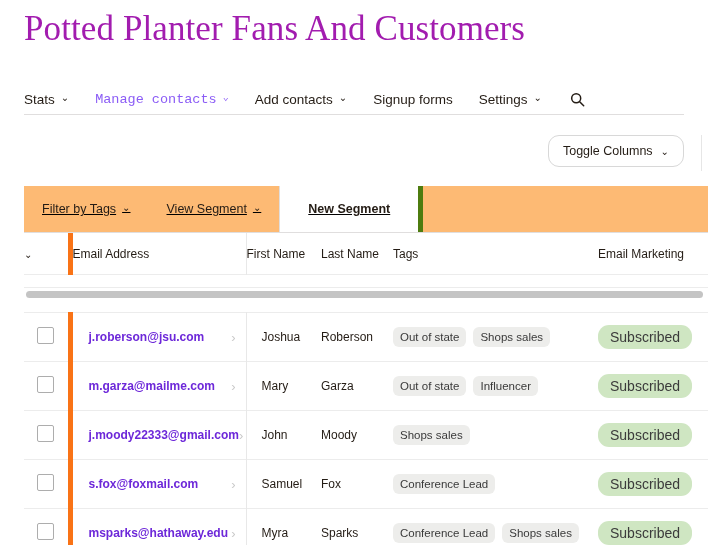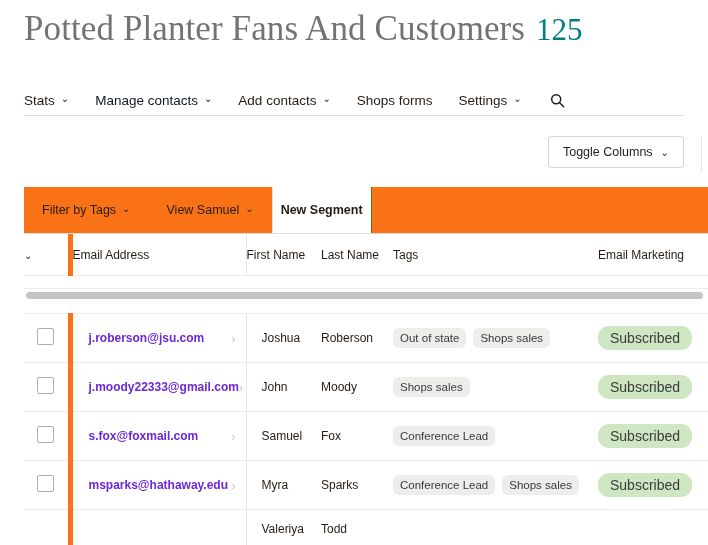--- a/index.html
+++ b/index.html
@@ -14,21 +14,21 @@
   
   .page-title-row {
     padding: 6px 0 0 24px;
     display: flex;
     align-items: baseline;
   }
   .page-title {
     font-family: "Liberation Serif", serif;
     font-size: 35px;
     font-weight: 400;
-    color: #737373;
+    color: #a21caf;
     letter-spacing: 0.1px;
     line-height: 46px;
   }
   .page-title-count {
     font-family: "Liberation Serif", serif;
     font-size: 31px;
     font-weight: 400;
     color: #007c89;
     margin-left: 11px;
     line-height: 46px;
@@ -44,21 +44,21 @@
   }
   .nav-item {
     display: flex;
     align-items: center;
     font-size: 13.5px;
     color: #241c15;
     margin-right: 26px;
     cursor: pointer;
     white-space: nowrap;
   }
-  .nav-item.active { color: #0f172a; }
+  .nav-item.active { color: #8b5cf6; font-family: Liberation Mono, monospace; }
   .nav-caret {
     margin-left: 6px;
     font-size: 10px;
     line-height: 1;
     position: relative;
     top: -1px;
   }
   .nav-search {
     display: flex;
     align-items: center;
@@ -76,21 +76,21 @@
     margin-top: 20px;
     padding: 0 24px 0 24px;
     display: flex;
     justify-content: flex-end;
     align-items: center;
     position: relative;
   }
   .toggle-columns-btn {
     border: 1px solid #d8d8d8;
     background: #ffffff;
-    border-radius: 3px;
+    border-radius: 11px;
     padding: 8px 14px;
     font-size: 12.5px;
     color: #241c15;
     display: flex;
     align-items: flex-end;
     cursor: pointer;
     font-family: "Liberation Sans", sans-serif;
   }
   .toggle-columns-btn .nav-caret { margin-left: 8px; color: #241c15; }
   .toolbar-edge {
@@ -102,40 +102,41 @@
     border-left: 1px solid #e6e6e6;
     background: #ffffff;
   }
 
   
   .filter-bar {
     margin-top: 19px;
     margin-left: 24px;
     display: flex;
     align-items: stretch;
-    background: #f97316;
+    background: #fdba74;
     border-bottom: 1px solid #e0dede;
     height: 47px;
+    text-decoration: underline;
   }
   .filter-tab {
     display: flex;
     align-items: center;
     padding: 0 18px;
     font-size: 12.5px;
     color: #241c15;
     cursor: pointer;
     white-space: nowrap;
   }
   .filter-tab .nav-caret { color: #241c15; }
   .filter-tab.new-segment {
     background: #ffffff;
     font-weight: bold;
     border-left: 1px solid #e0dede;
-    border-right: 1px solid #4d7c0f;
-    padding: 0 8px;
+    border-right: 5px solid #4d7c0f;
+    padding: 0 28px;
     text-align: center;
   }
   .filter-spacer { flex: 1; }
 
   
   .table-wrap { margin-left: 24px; }
   table.contacts {
     width: 100%;
     border-collapse: collapse;
     table-layout: fixed;
@@ -238,38 +239,37 @@
     white-space: nowrap;
   }
 
   .icon-svg { display: block; }
 </style>
 </head>
 <body>
 
 <div class="page-title-row">
   <span class="page-title">Potted Planter Fans And Customers</span>
-  <span class="page-title-count">125</span>
 </div>
 
 <nav class="nav-bar">
   <div class="nav-item">
     <span>Stats</span>
     <span class="nav-caret">⌄</span>
   </div>
   <div class="nav-item active">
     <span>Manage contacts</span>
     <span class="nav-caret">⌄</span>
   </div>
   <div class="nav-item">
     <span>Add contacts</span>
     <span class="nav-caret">⌄</span>
   </div>
   <div class="nav-item">
-    <span>Shops forms</span>
+    <span>Signup forms</span>
   </div>
   <div class="nav-item">
     <span>Settings</span>
     <span class="nav-caret">⌄</span>
   </div>
   <div class="nav-search">
     <svg class="icon-svg" width="15" height="15" viewBox="0 0 16 16">
       <circle cx="6.6" cy="6.6" r="4.8" fill="none" stroke="#241c15" stroke-width="1.6"></circle>
       <line x1="10.3" y1="10.3" x2="14.6" y2="14.6" stroke="#241c15" stroke-width="1.6" stroke-linecap="round"></line>
     </svg>
@@ -284,21 +284,21 @@
   </div>
   <div class="toolbar-edge"></div>
 </div>
 
 <div class="filter-bar">
   <div class="filter-tab">
     <span>Filter by Tags</span>
     <span class="nav-caret">⌄</span>
   </div>
   <div class="filter-tab">
-    <span>View Samuel</span>
+    <span>View Segment</span>
     <span class="nav-caret">⌄</span>
   </div>
   <div class="filter-tab new-segment">
     <span>New Segment</span>
   </div>
   <div class="filter-spacer"></div>
 </div>
 
 <div class="table-wrap">
   <table class="contacts">
@@ -339,20 +339,42 @@
           <div class="tag-list">
             <span class="tag">Out of state</span>
             <span class="tag">Shops sales</span>
           </div>
         </td>
         <td class="col-mkt">
           <span class="badge-subscribed">Subscribed</span>
         </td>
       </tr>
 
+      <tr class="data-row">
+        <td class="col-check">
+          <span class="row-checkbox"></span>
+        </td>
+        <td class="col-email">
+          <div class="email-cell-inner">
+            <span class="email-text">m.garza@mailme.com</span>
+            <span class="row-chevron">›</span>
+          </div>
+        </td>
+        <td class="col-first">Mary</td>
+        <td class="col-last">Garza</td>
+        <td class="col-tags">
+          <div class="tag-list">
+            <span class="tag">Out of state</span>
+            <span class="tag">Influencer</span>
+          </div>
+        </td>
+        <td class="col-mkt">
+          <span class="badge-subscribed">Subscribed</span>
+        </td>
+      </tr>
 
       <tr class="data-row">
         <td class="col-check">
           <span class="row-checkbox"></span>
         </td>
         <td class="col-email">
           <div class="email-cell-inner">
             <span class="email-text">j.moody22333@gmail.com</span>
             <span class="row-chevron">›</span>
           </div>

